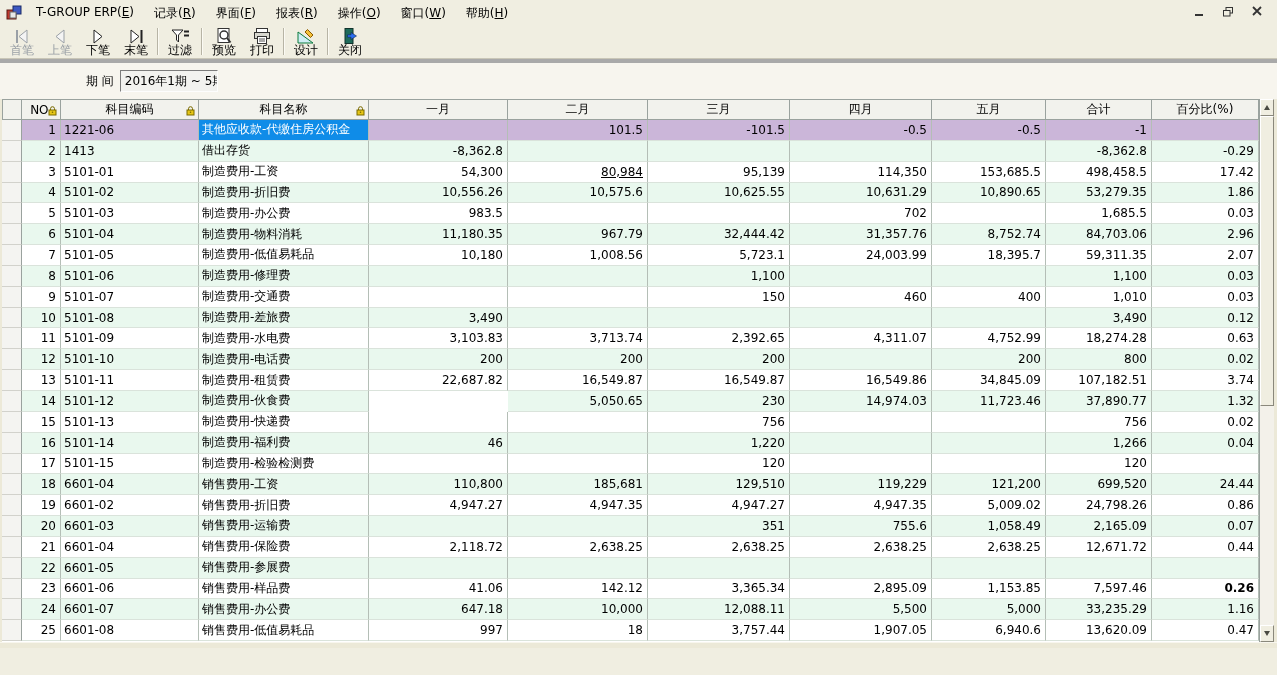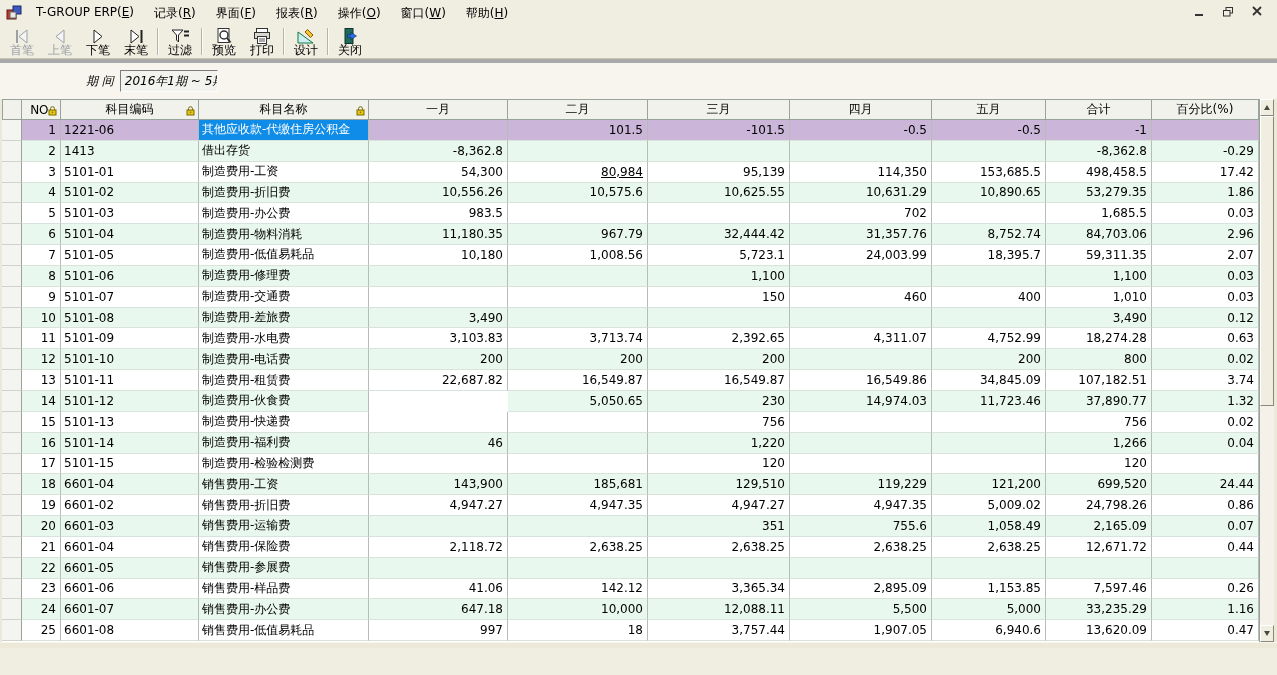--- a/index.html
+++ b/index.html
@@ -21,21 +21,21 @@
   .tbtn { width:38px; height:31px; display:flex; flex-direction:column; align-items:center; cursor:default; }
   .tbtn .ticon { height:17px; display:flex; align-items:flex-end; }
   .tbtn .tlabel { font-size:12px; line-height:13px; white-space:nowrap; }
   .tbtn.disabled .tlabel { color:#9aa0a6; }
   .tsep { width:2px; height:27px; margin:1px 2px 0 2px; border-left:1px solid #b7b4a5; border-right:1px solid #fbfaf3; }
   
   .strip { height:5px; background:#a9a9a9; border-top:1px solid #c9c6b7; }
   .title-band { height:27px; display:flex; align-items:center; padding-left:9px;
     background:linear-gradient(90deg,#f5f5f5 0%,#d0d0d0 40%,#8d8d8d 100%);
     font-weight:bold; font-size:15px; }
-  .period-band { height:36px; background:#f7f5ee; display:flex; align-items:center;font-style:italic; }
+  .period-band { height:36px; background:#f7f5ee; display:flex; align-items:center; }
   .period-label { margin-left:86px; white-space:pre; }
   .period-input { margin-left:6px; width:98px; padding:2px 4px 1px; background:#f2f2ef;
     border:1px solid; border-color:#7c7c7c #fdfdfd #fdfdfd #7c7c7c; white-space:nowrap; overflow:hidden; }
   
   .grid-wrap { position:relative; height:543px; display:flex; border-left:2px solid #ece9d8; background:#fff; }
   .grid { flex:1; display:flex; flex-direction:column; overflow:hidden; }
   .hrow { display:flex; height:21px; flex:none; }
   .hcell { background:#f2f2ed; border:1px solid #9aa29e; border-left:none; display:flex;
     align-items:center; justify-content:center; position:relative; flex:none; }
   .hcell:first-child { border-left:1px solid #9aa29e; }
@@ -478,21 +478,21 @@
           <div class="cell num" style="width: 142px;"></div>
           <div class="cell num" style="width: 114px;"></div>
           <div class="cell num" style="width: 106px;">120</div>
           <div class="cell num" style="width: 107px;"></div>
         </div>
         <div class="drow alt">
           <div class="cell sel-cell" style="width: 20px;"></div>
           <div class="cell num" style="width: 39px;">18</div>
           <div class="cell text" style="width: 138px;">6601-04</div>
           <div class="cell text" style="width: 170px;">销售费用-工资</div>
-          <div class="cell num" style="width: 139px;">143,900</div>
+          <div class="cell num" style="width: 139px;">110,800</div>
           <div class="cell num" style="width: 140px;">185,681</div>
           <div class="cell num" style="width: 142px;">129,510</div>
           <div class="cell num" style="width: 142px;">119,229</div>
           <div class="cell num" style="width: 114px;">121,200</div>
           <div class="cell num" style="width: 106px;">699,520</div>
           <div class="cell num" style="width: 107px;">24.44</div>
         </div>
         <div class="drow">
           <div class="cell sel-cell" style="width: 20px;"></div>
           <div class="cell num" style="width: 39px;">19</div>
@@ -549,21 +549,21 @@
           <div class="cell sel-cell" style="width: 20px;"></div>
           <div class="cell num" style="width: 39px;">23</div>
           <div class="cell text" style="width: 138px;">6601-06</div>
           <div class="cell text" style="width: 170px;">销售费用-样品费</div>
           <div class="cell num" style="width: 139px;">41.06</div>
           <div class="cell num" style="width: 140px;">142.12</div>
           <div class="cell num" style="width: 142px;">3,365.34</div>
           <div class="cell num" style="width: 142px;">2,895.09</div>
           <div class="cell num" style="width: 114px;">1,153.85</div>
           <div class="cell num" style="width: 106px;">7,597.46</div>
-          <div class="cell num" style="width: 107px;">0.26</div>
+          <div class="cell num" style="width: 107px; font-weight: bold;">0.26</div>
         </div>
         <div class="drow alt">
           <div class="cell sel-cell" style="width: 20px;"></div>
           <div class="cell num" style="width: 39px;">24</div>
           <div class="cell text" style="width: 138px;">6601-07</div>
           <div class="cell text" style="width: 170px;">销售费用-办公费</div>
           <div class="cell num" style="width: 139px;">647.18</div>
           <div class="cell num" style="width: 140px;">10,000</div>
           <div class="cell num" style="width: 142px;">12,088.11</div>
           <div class="cell num" style="width: 142px;">5,500</div>

